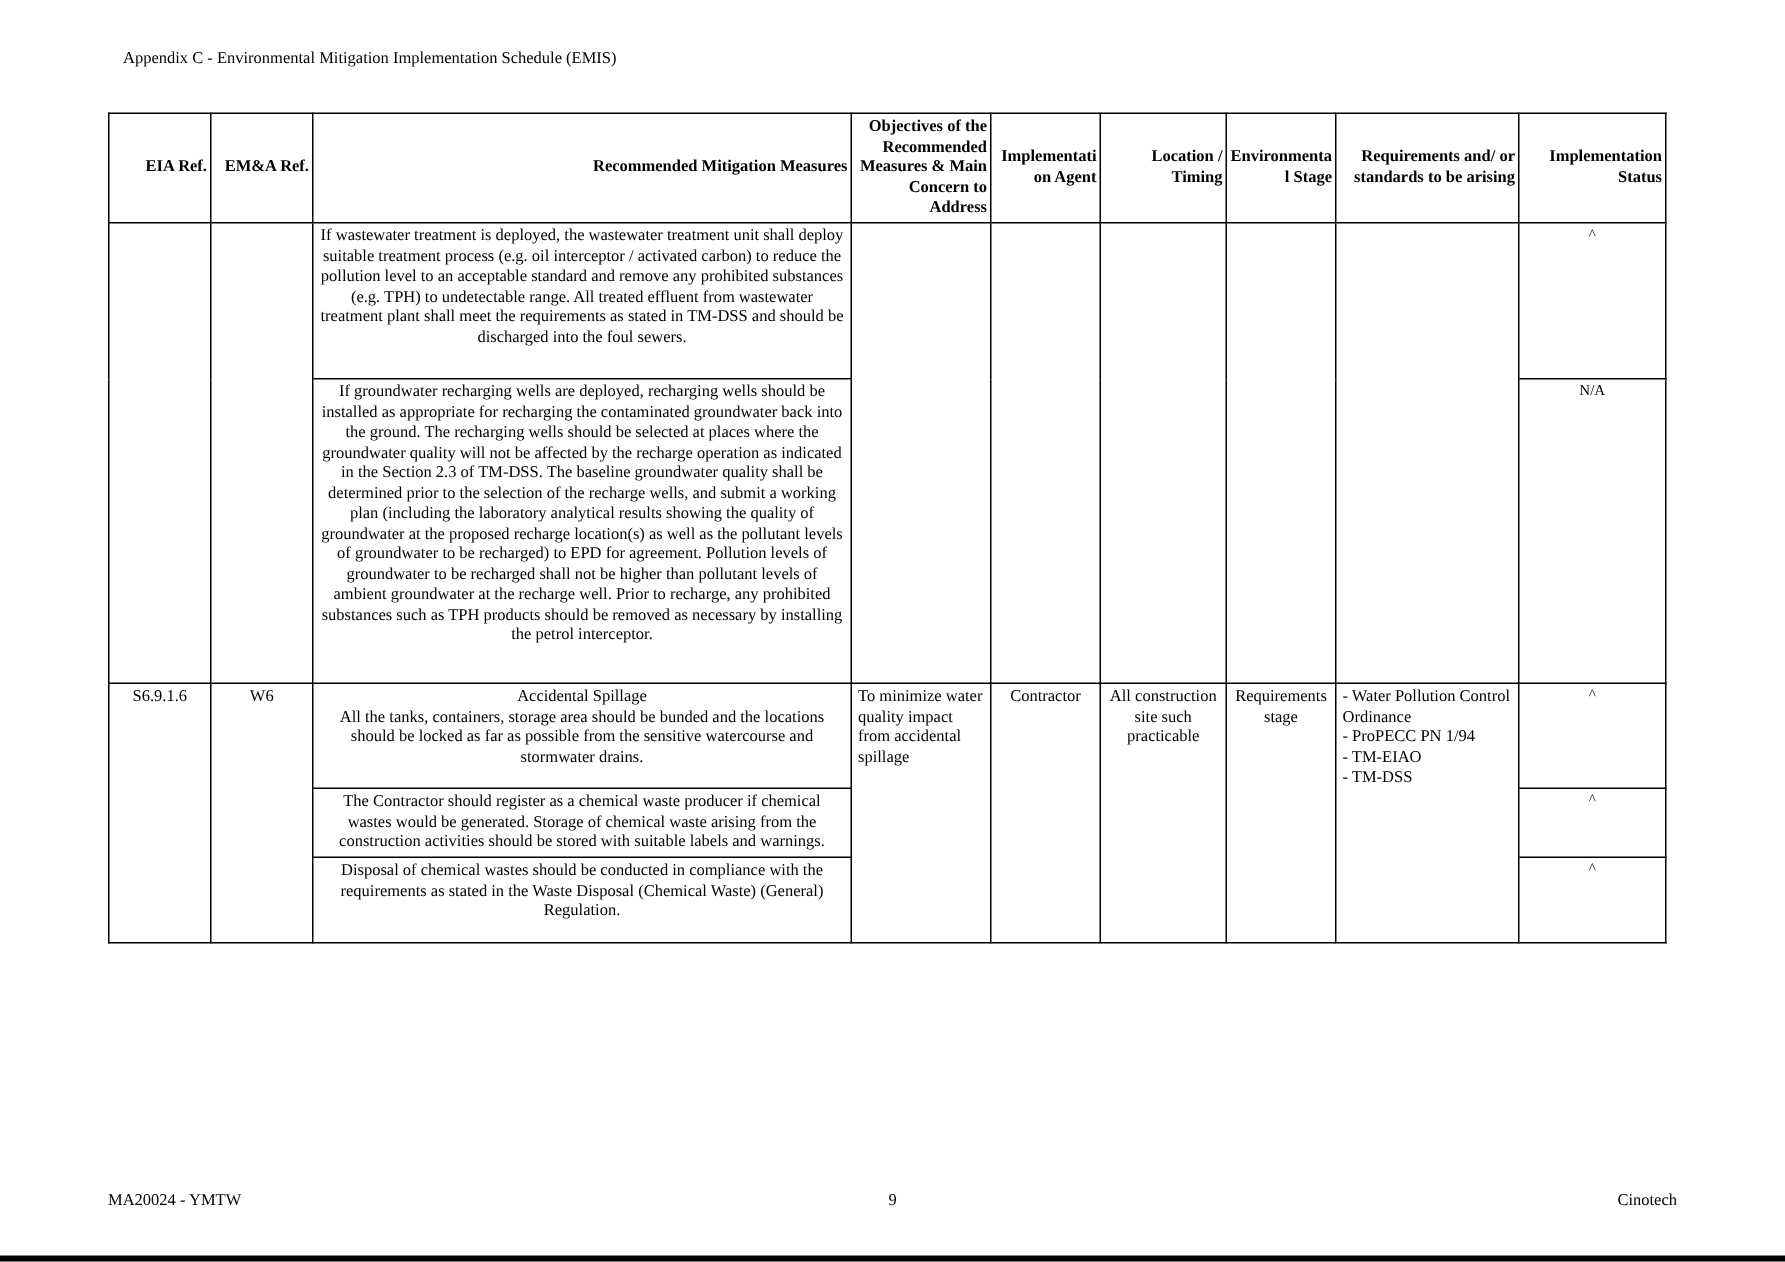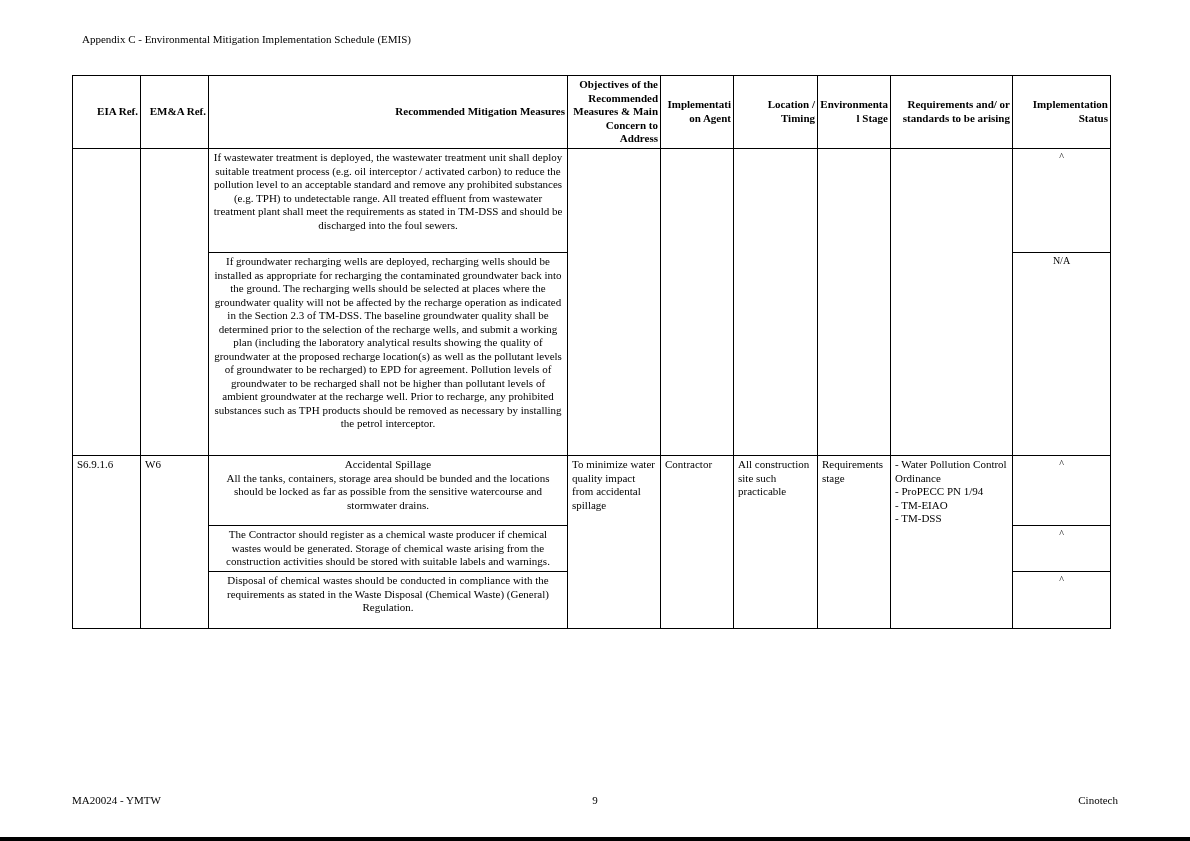--- a/index.html
+++ b/index.html
@@ -40,21 +40,21 @@
     padding: 2px 2px;
   }
   .header-row { height: 73px; }
   .r1a { height: 104px; }
   .r1b { height: 203px; }
   .r2a { height: 70px; }
   .r2b { height: 46px; }
   .r2c { height: 57px; }
   .cell-measures { text-align: center; }
   .m-title { display: block; }
-  .cell-center { }
+  .cell-center { text-align: center; }
   .cell-status { text-align: center; font-size: 10px; }
   .req { white-space: pre-line; }
   .footer {
     position: absolute; left: 72px; top: 794px;
     width: 1046px;
     font-size: 11px;
     display: flex;
     justify-content: space-between;
     align-items: baseline;
   }

